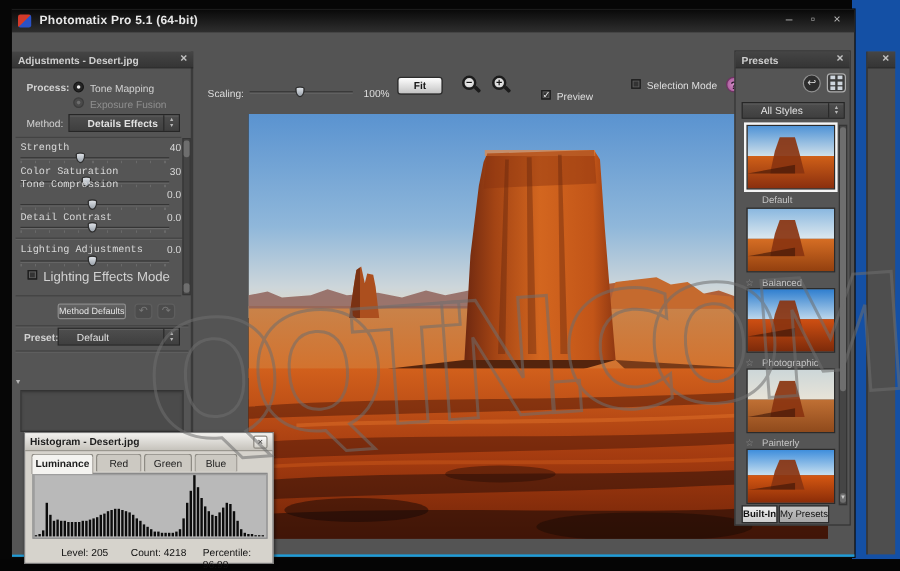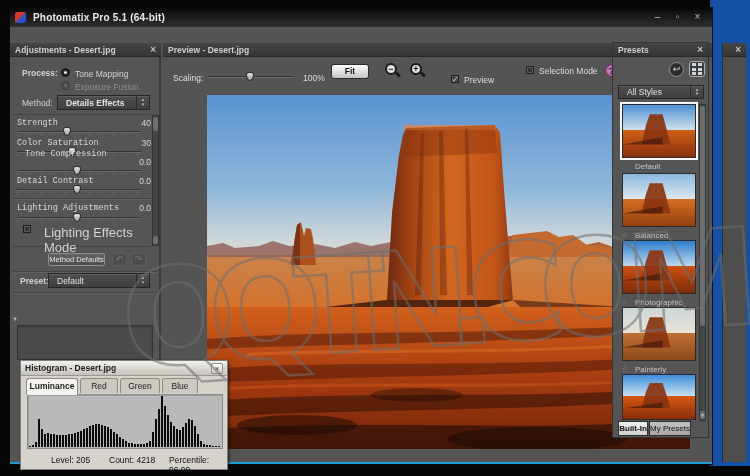--- a/index.html
+++ b/index.html
@@ -21,21 +21,21 @@
   #win-controls span { color:#bdbdbd; font-size:10px; line-height:14px; width:13px; text-align:center; cursor:default; }
 
   #menubar { position:absolute; left:0; top:19px; width:100%; height:16px; background:linear-gradient(#f0f0f0,#cdcdcd); border-bottom:1px solid #8f8f8f; display:flex; align-items:center; padding-left:10px; }
   #menubar span { color:#1a1a1a; font-size:9.5px; font-weight:700; padding:0 11px; }
 
   
   .phdr { position:absolute; height:14px; background:linear-gradient(#454545,#353535); border-bottom:1px solid #282828; color:#cfcfcf; font-size:8.5px; font-weight:700; display:flex; align-items:center; padding:0 5px; }
   .phdr .hx { margin-left:auto; color:#c2c2c2; font-size:10px; line-height:10px; }
 
   
-  .dd { position:absolute; background:linear-gradient(#4e4e4e,#3f3f3f); border:1px solid #262626; box-shadow:inset 0 1px 0 #5f5f5f; color:#e2e2e2; font-size:8.5px; display:flex; align-items:center; padding-left:8px; }
+  .dd { position:absolute; background:linear-gradient(#4e4e4e,#3f3f3f); border:1px solid #262626; box-shadow:inset 0 1px 0 #5f5f5f; color:#e2e2e2; font-size:8.5px; display:flex; align-items:center; padding-left:15px; }
   .dd .spin { margin-left:auto; height:100%; width:13px; border-left:1px solid #2a2a2a; display:flex; flex-direction:column; align-items:center; justify-content:center; color:#b8b8b8; font-size:4.5px; line-height:4.5px; }
 
   
   .btn-light { background:linear-gradient(#fdfdfd,#c3c3c3); border:1px solid #2c2c2c; border-radius:3px; color:#161616; text-align:center; }
   .btn-dark { background:linear-gradient(#646464,#4d4d4d); border:1px solid #8c8c8c; border-radius:2px; color:#e4e4e4; text-align:center; }
 
   
   #adjustments { position:absolute; left:0; top:35px; width:151px; height:419px; background:#555; border-right:2px solid #3a3a3a; }
   #adjustments .phdr { left:0; top:0; width:151px; }
   .lbl { position:absolute; color:#d2d2d2; font-size:8.5px; }
@@ -169,21 +169,21 @@
           <div class="s-thumb" style="left: 40%;"></div>
       </div>
 
       <span class="s-label" style="top:95px;">Color Saturation</span>
       <span class="s-value" style="top:95px;">30</span>
       <div class="s-track" style="top:105px;">
         <div class="s-ticks"></div>
           <div class="s-thumb" style="left: 44%;"></div>
       </div>
 
-      <span class="s-label" style="top:106px;margin-left:8px;">Tone Compression</span>
+      <span class="s-label" style="top:106px;">Tone Compression</span>
       <span class="s-value" style="top:114px;">0.0</span>
       <div class="s-track" style="top:124px;">
         <div class="s-ticks"></div>
           <div class="s-thumb" style="left: 48%;"></div>
       </div>
 
       <span class="s-label" style="top:133px;">Detail Contrast</span>
       <span class="s-value" style="top:133px;">0.0</span>
       <div class="s-track" style="top:143px;">
         <div class="s-ticks"></div>
@@ -193,21 +193,21 @@
       <div class="sep" style="top:155px;"></div>
 
       <span class="s-label" style="top:160px;">Lighting Adjustments</span>
       <span class="s-value" style="top:160px;">0.0</span>
       <div class="s-track" style="top:171px;">
         <div class="s-ticks"></div>
           <div class="s-thumb" style="left: 48%;"></div>
       </div>
 
       <span class="checkbox" style="left:13px;top:182px;"></span>
-      <span class="lbl" style="left:26px;top:182px;font-size:13px;margin-left:8px;">Lighting Effects Mode</span>
+      <span class="lbl" style="left:26px;top:182px;font-size:11px;">Lighting Effects Mode</span>
 
       <div class="vscroll" style="left:142px;top:72px;height:131px;">
         <div class="vthumb" style="top:1px;height:14px;"></div>
         <div class="vthumb" style="bottom:1px;height:8px;"></div>
       </div>
 
       <div id="method-defaults" class="btn-dark">Method Defaults</div>
       <span class="round-btn" style="left:102px;">↶</span>
       <span class="round-btn" style="left:121px;">↷</span>
 
@@ -223,23 +223,20 @@
       </div>
 
       <div class="sep" style="top:249px;"></div>
 
 
       <span id="collapse-tri">▼</span>
       <div id="notes-box"></div>
     </div>
 
     <div id="preview-panel">
-      <div class="phdr">
-        <span>Preview - Desert.jpg</span>
-      </div>
 
       <span class="toolbar-lbl" style="left:10px;top:30px;">Scaling:</span>
       <div id="scaling-track" class="s-track">
         <div class="s-thumb" style="left: 49%;"></div>
       </div>
       <span class="toolbar-lbl" style="left:140px;top:30px;">100%</span>
 
       <div id="fit-btn" class="btn-light">Fit</div>
 
       <div class="mag" style="left:222px;">

